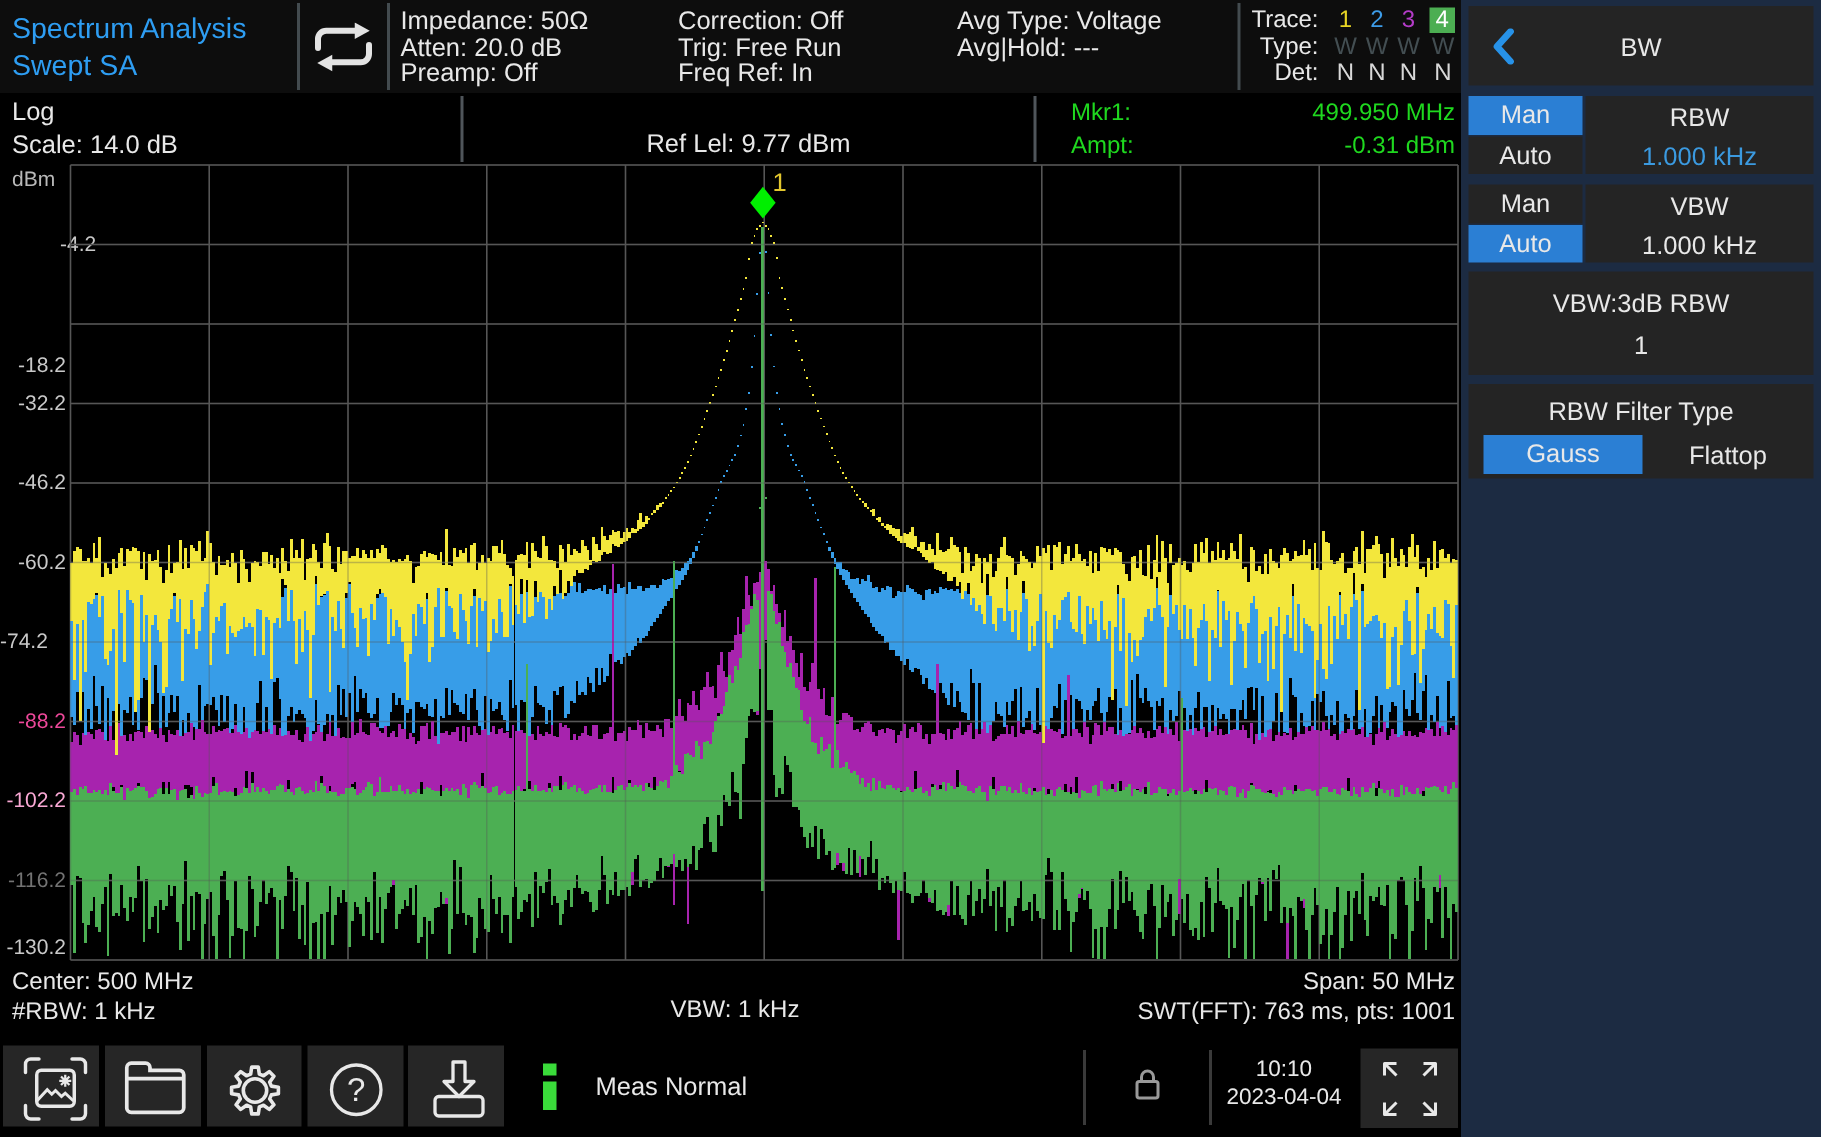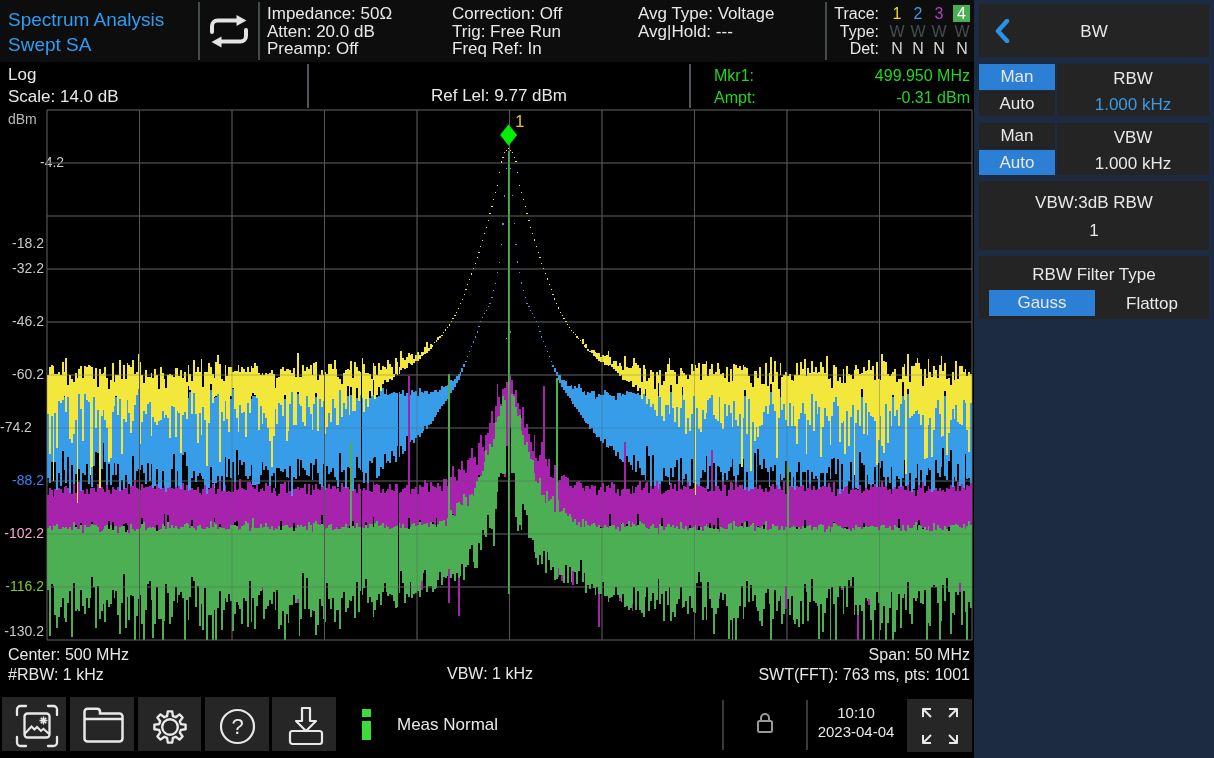--- a/index.html
+++ b/index.html
@@ -51,23 +51,23 @@
 <div class="abs gtxt" style="left:714px;top:89px;">Ampt:</div>
 <div class="abs gtxt" style="left:770px;top:89px;width:200px;text-align:right;">-0.31 dBm</div>
 
 <div class="abs" style="left:8px;top:111px;font-size:14px;color:#b9b9b9;">dBm</div>
 <div class="abs" style="left:0;top:154px;width:44px;text-align:left;font-size:14px;color:#c9c9c9;padding-left:40px;">-4.2</div>
     <div class="abs" style="left:0;top:207px;width:44px;text-align:right;font-size:14px;color:#c9c9c9;margin-top:28px;">-18.2</div>
     <div class="abs" style="left:0;top:260px;width:44px;text-align:right;font-size:14px;color:#c9c9c9;">-32.2</div>
     <div class="abs" style="left:0;top:313px;width:44px;text-align:right;font-size:14px;color:#c9c9c9;">-46.2</div>
     <div class="abs" style="left:0;top:366px;width:44px;text-align:right;font-size:14px;color:#c9c9c9;">-60.2</div>
     <div class="abs" style="left:0;top:419px;width:44px;text-align:left;font-size:14px;color:#c9c9c9;">-74.2</div>
-    <div class="abs" style="left:0;top:472px;width:44px;text-align:right;font-size:14px;color:#3b82f6;">-88.2</div>
+    <div class="abs" style="left:0;top:472px;width:44px;text-align:right;font-size:14px;color:#ec4899;">-88.2</div>
     <div class="abs" style="left:0;top:525px;width:44px;text-align:right;font-size:14px;color:#f9a8d4;">-102.2</div>
-    <div class="abs" style="left:0;top:578px;width:44px;text-align:right;font-size:14px;color:#84cc16;">-116.2</div>
+    <div class="abs" style="left:0;top:578px;width:44px;text-align:right;font-size:14px;color:#737373;">-116.2</div>
     <div class="abs" style="left:0;top:623px;width:44px;text-align:right;font-size:14px;color:#c9c9c9;">-130.2</div>
 <svg width="1214" height="758" style="position:absolute;left:0;top:0">
       <line x1="47.0" y1="110.0" x2="47.0" y2="640.0" stroke="#565656" stroke-width="1"></line>
       <line x1="47.0" y1="110.0" x2="972.0" y2="110.0" stroke="#565656" stroke-width="1"></line>
       <line x1="139.5" y1="110.0" x2="139.5" y2="640.0" stroke="#565656" stroke-width="1"></line>
       <line x1="47.0" y1="163.0" x2="972.0" y2="163.0" stroke="#565656" stroke-width="1"></line>
       <line x1="232.0" y1="110.0" x2="232.0" y2="640.0" stroke="#565656" stroke-width="1"></line>
       <line x1="47.0" y1="216.0" x2="972.0" y2="216.0" stroke="#565656" stroke-width="1"></line>
       <line x1="324.5" y1="110.0" x2="324.5" y2="640.0" stroke="#565656" stroke-width="1"></line>
       <line x1="47.0" y1="269.0" x2="972.0" y2="269.0" stroke="#565656" stroke-width="1"></line>

